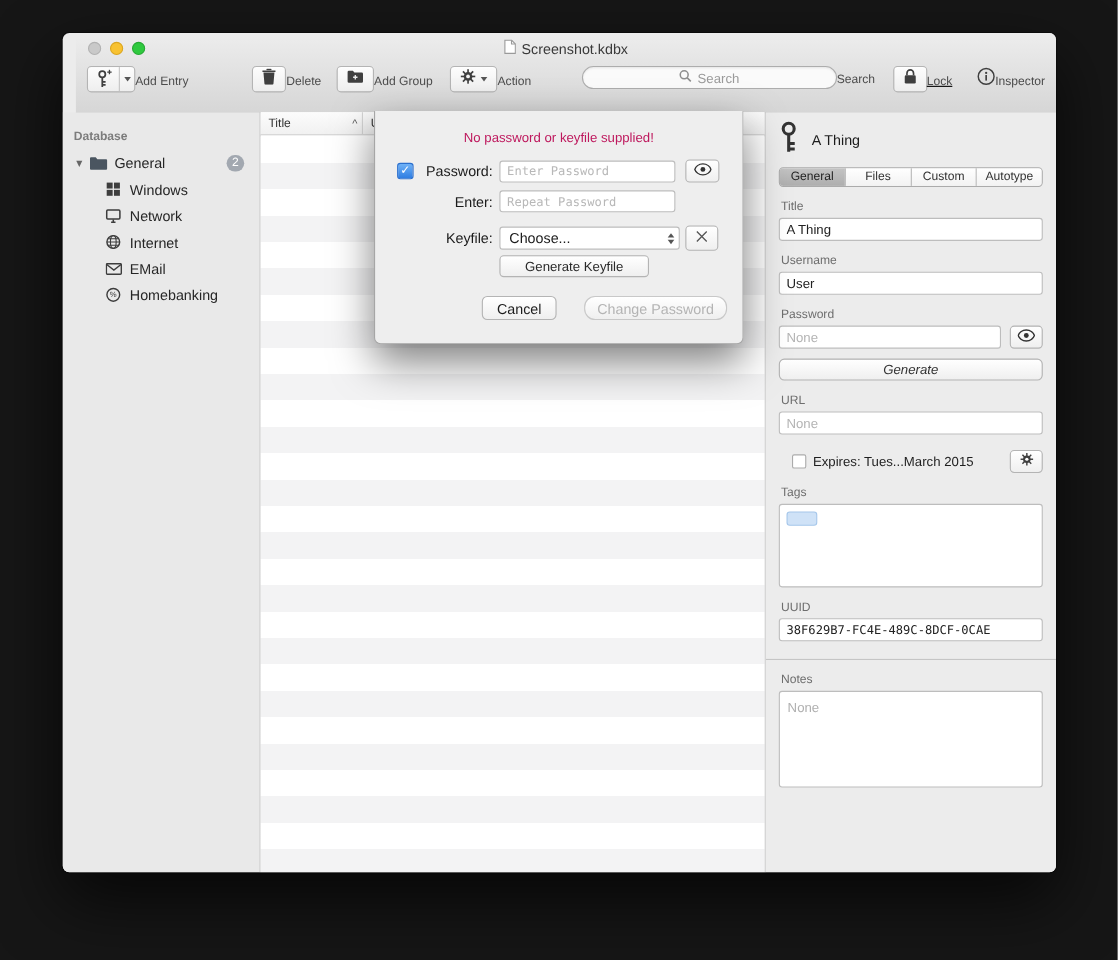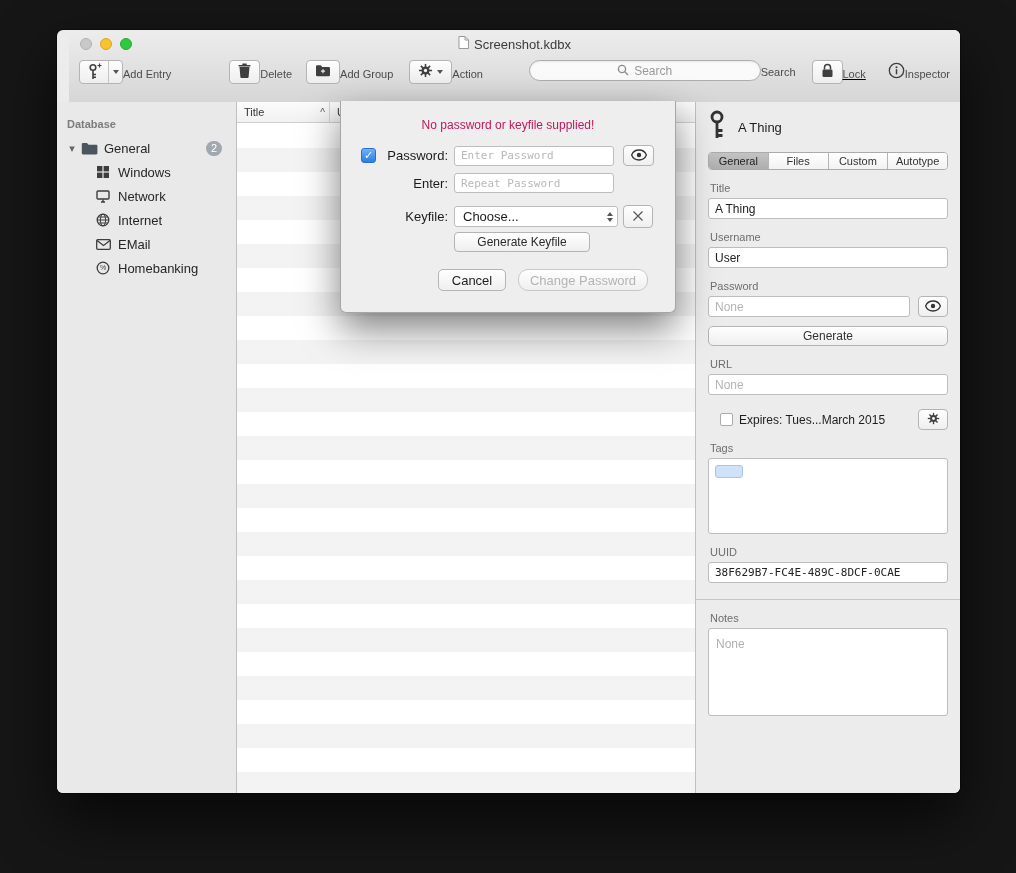--- a/index.html
+++ b/index.html
@@ -74,21 +74,21 @@
   .tab.selected { background:linear-gradient(#c3c3c3,#aeaeae); color:#222; }
   .insp-label { font-size:11px; color:#6e6e6e; margin:12px 0 4px 2px; }
   .field { width:100%; height:21px; background:#fff; border:1px solid #bdbdbd; border-radius:3px;
     font-size:12px; color:#222; padding:0 6px; font-family:"Liberation Sans", sans-serif; }
   .field::placeholder { color:#b4b4b4; }
   .frow { display:flex; align-items:center; gap:8px; }
   .mini-btn { height:21px; min-width:30px; border:1px solid #b4b4b4; border-radius:4px;
     background:linear-gradient(#ffffff,#efefef); display:flex; align-items:center; justify-content:center; flex:none; }
   .wide-btn { margin-top:9px; width:100%; height:20px; border:1px solid #b4b4b4; border-radius:5px;
     background:linear-gradient(#ffffff,#efefef); font-size:12px; color:#333;
-    display:flex; align-items:center; justify-content:center; }
+    display:flex; align-items:center; justify-content:center;font-style:italic; }
   .expires { display:flex; align-items:center; margin-top:14px;padding-left:12px; }
   .cb-empty { width:13px; height:13px; background:#fff; border:1px solid #ababab; border-radius:2px; flex:none; }
   .expires-label { font-size:12px; color:#1e1e1e; margin-left:6px; white-space:nowrap; }
   .tags-box { margin-top:4px; height:76px; background:#fff; border:1px solid #bdbdbd; border-radius:3px; padding:6px; }
   .tag-pill { width:28px; height:13px; background:#cfe2f7; border:1px solid #a5c6ea; border-radius:3px; }
   .mono { font-family:"DejaVu Sans Mono", monospace; font-size:11px; white-space:nowrap; overflow:hidden; }
   .insp-divider { border:none; border-top:1px solid #c5c5c5; margin:16px -12px 0; }
   .notes-box { margin-top:4px; height:88px; background:#fff; border:1px solid #bdbdbd; border-radius:3px; padding:5px 7px; }
   .placeholder-text { font-size:12px; color:#b0b0b0; }
 
@@ -111,21 +111,21 @@
     border-radius:3px; display:flex; align-items:center; padding:0 4px 0 8px; font-size:13px; color:#1b1b1b; }
   .stepper { margin-left:auto; display:flex; flex-direction:column; gap:2px; }
   .dlg-x { margin-left:5px; width:29px; height:23px; }
   .dlg-genkey { position:absolute; top:131px; left:113px; width:136px; height:20px;
     border:1px solid #b4b4b4; border-radius:4px; background:linear-gradient(#ffffff,#efefef);
     font-size:12px; color:#2a2a2a; display:flex; align-items:center; justify-content:center; }
   .dlg-btn { position:absolute; top:168px; height:22px; border:1px solid #b4b4b4; border-radius:5px;
     background:linear-gradient(#ffffff,#efefef); font-size:13px; color:#1c1c1c;
     display:flex; align-items:center; justify-content:center; }
   .dlg-cancel { left:97px; width:68px; }
-  .dlg-change { left:177px; width:130px; color:#b4b4b4; border-color:#c8c8c8;border-radius:10px; }
+  .dlg-change { left:190px; width:130px; color:#b4b4b4; border-color:#c8c8c8;border-radius:10px; }
 </style>
 </head>
 <body>
 
 <div class="window">
 
   <div class="chrome">
     <div class="traffic">
       <span class="light close"></span>
       <span class="light min"></span>

